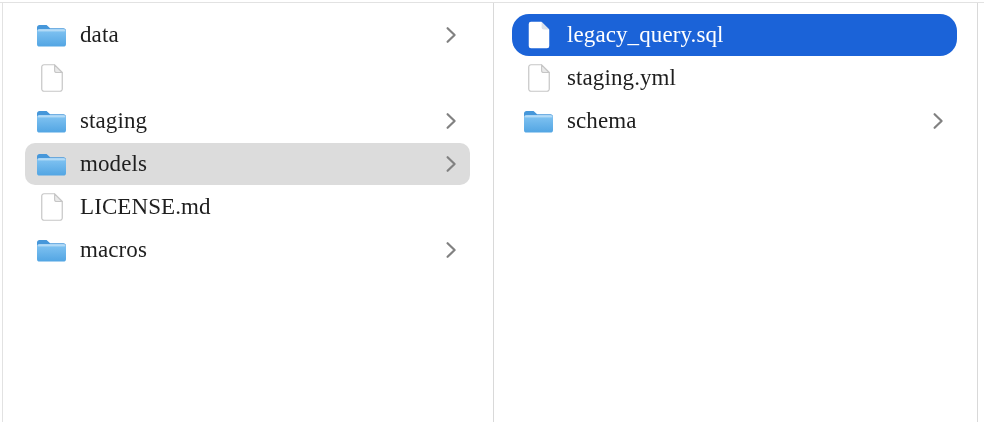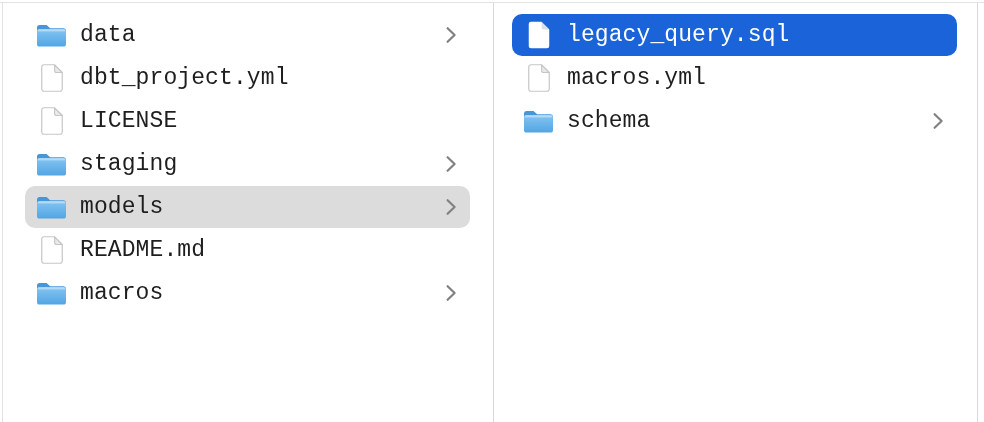--- a/index.html
+++ b/index.html
@@ -5,21 +5,21 @@
   html, body {
     margin: 0;
     padding: 0;
     background: #ffffff;
   }
   .finder {
     position: relative;
     width: 984px;
     height: 422px;
     background: #ffffff;
-    font-family: Liberation Mono, monospace;
+    font-family: Liberation Serif, serif;
     overflow: hidden;
     box-sizing: border-box;
   }
   .topline {
     position: absolute;
     top: 2px; left: 0; right: 0;
     height: 1px;
     background: var(--divider-soft, #e2e2e2);
   }
   .leftline {
@@ -41,21 +41,21 @@
   .row {
     display: flex;
     align-items: center;
     height: 42px;
     margin: 1px 23px 1px 22px;
     border-radius: 10px;
     color: var(--text, #1e1e1e);
   }
   .column.right .row { margin: 1px 20px 1px 18px; }
   .row.sel-gray { background: var(--sel-gray, #dcdcdc); }
-  .row.sel-blue { background: var(--sel-blue, #1b63d8); color: var(--text-sel, #ffffff); }
+  .row.sel-blue { background: var(--sel-blue, #1b63d8); color: var(--text-sel, #ffffff); border-radius: 17px; }
   .icon-slot {
     width: 31px;
     margin-left: 11px;
     display: flex;
     align-items: center;
     justify-content: center;
     flex: 0 0 auto;
   }
   .icon-slot svg { display: block; }
   .label {
@@ -106,87 +106,76 @@
             </svg>
           </span>
         </div>
         <div class="row">
           <span class="icon-slot">
             <svg width="22" height="28" viewBox="0 0 22 28">
               <path d="M3 0.75 h10.4 l7.85 7.8 V25 a2.25 2.25 0 0 1 -2.25 2.25 H3 A2.25 2.25 0 0 1 0.75 25 V3 A2.25 2.25 0 0 1 3 0.75 Z" fill="#ffffff" stroke="#c6c6c6" stroke-width="1.2"></path>
               <path d="M13.6 0.9 V6.4 a2.1 2.1 0 0 0 2.1 2.1 h5.4 Z" fill="#e9e9e9" stroke="#c6c6c6" stroke-width="1.1" stroke-linejoin="round"></path>
             </svg>
           </span>
-          <span class="label">dbt_project.yml</span>
-          <span class="spacer"></span>
+          <span class="spacer"></span>
+        </div>
+        <div class="row">
+          <span class="icon-slot">
+            <svg width="31" height="26" viewBox="0 0 31 26">
+              <defs>
+                <linearGradient id="fgrad" x1="0" y1="0" x2="0" y2="1">
+                  <stop offset="0" stop-color="#9ed1f5"></stop>
+                  <stop offset="0.14" stop-color="#7cc0f0"></stop>
+                  <stop offset="1" stop-color="#52a5e3"></stop>
+                </linearGradient>
+              </defs>
+              <path d="M1 9.5 V5.6 C1 4.2 2.1 3.1 3.5 3.1 h7.1 l3.5 3.1 h13.4 c1.4 0 2.5 1.1 2.5 2.5 v0.8 Z" fill="#4697da"></path>
+              <rect x="1" y="7" width="29" height="17.6" rx="2.6" fill="url(#fgrad)"></rect>
+              <rect x="1.6" y="7.4" width="27.8" height="2" rx="1" fill="#ffffff" opacity="0.35"></rect>
+            </svg>
+          </span>
+          <span class="label">staging</span>
+          <span class="spacer"></span>
+          <span class="chevron">
+            <svg width="12" height="20" viewBox="0 0 12 20">
+              <path d="M2.6 3.2 L9.6 10 L2.6 16.8" fill="none" stroke="currentColor" stroke-width="2.2" stroke-linecap="round" stroke-linejoin="round"></path>
+            </svg>
+          </span>
+        </div>
+        <div class="row sel-gray">
+          <span class="icon-slot">
+            <svg width="31" height="26" viewBox="0 0 31 26">
+              <defs>
+                <linearGradient id="fgrad" x1="0" y1="0" x2="0" y2="1">
+                  <stop offset="0" stop-color="#9ed1f5"></stop>
+                  <stop offset="0.14" stop-color="#7cc0f0"></stop>
+                  <stop offset="1" stop-color="#52a5e3"></stop>
+                </linearGradient>
+              </defs>
+              <path d="M1 9.5 V5.6 C1 4.2 2.1 3.1 3.5 3.1 h7.1 l3.5 3.1 h13.4 c1.4 0 2.5 1.1 2.5 2.5 v0.8 Z" fill="#4697da"></path>
+              <rect x="1" y="7" width="29" height="17.6" rx="2.6" fill="url(#fgrad)"></rect>
+              <rect x="1.6" y="7.4" width="27.8" height="2" rx="1" fill="#ffffff" opacity="0.35"></rect>
+            </svg>
+          </span>
+          <span class="label">models</span>
+          <span class="spacer"></span>
+          <span class="chevron">
+            <svg width="12" height="20" viewBox="0 0 12 20">
+              <path d="M2.6 3.2 L9.6 10 L2.6 16.8" fill="none" stroke="currentColor" stroke-width="2.2" stroke-linecap="round" stroke-linejoin="round"></path>
+            </svg>
+          </span>
         </div>
         <div class="row">
           <span class="icon-slot">
             <svg width="22" height="28" viewBox="0 0 22 28">
               <path d="M3 0.75 h10.4 l7.85 7.8 V25 a2.25 2.25 0 0 1 -2.25 2.25 H3 A2.25 2.25 0 0 1 0.75 25 V3 A2.25 2.25 0 0 1 3 0.75 Z" fill="#ffffff" stroke="#c6c6c6" stroke-width="1.2"></path>
               <path d="M13.6 0.9 V6.4 a2.1 2.1 0 0 0 2.1 2.1 h5.4 Z" fill="#e9e9e9" stroke="#c6c6c6" stroke-width="1.1" stroke-linejoin="round"></path>
             </svg>
           </span>
-          <span class="label">LICENSE</span>
-          <span class="spacer"></span>
-        </div>
-        <div class="row">
-          <span class="icon-slot">
-            <svg width="31" height="26" viewBox="0 0 31 26">
-              <defs>
-                <linearGradient id="fgrad" x1="0" y1="0" x2="0" y2="1">
-                  <stop offset="0" stop-color="#9ed1f5"></stop>
-                  <stop offset="0.14" stop-color="#7cc0f0"></stop>
-                  <stop offset="1" stop-color="#52a5e3"></stop>
-                </linearGradient>
-              </defs>
-              <path d="M1 9.5 V5.6 C1 4.2 2.1 3.1 3.5 3.1 h7.1 l3.5 3.1 h13.4 c1.4 0 2.5 1.1 2.5 2.5 v0.8 Z" fill="#4697da"></path>
-              <rect x="1" y="7" width="29" height="17.6" rx="2.6" fill="url(#fgrad)"></rect>
-              <rect x="1.6" y="7.4" width="27.8" height="2" rx="1" fill="#ffffff" opacity="0.35"></rect>
-            </svg>
-          </span>
-          <span class="label">staging</span>
-          <span class="spacer"></span>
-          <span class="chevron">
-            <svg width="12" height="20" viewBox="0 0 12 20">
-              <path d="M2.6 3.2 L9.6 10 L2.6 16.8" fill="none" stroke="currentColor" stroke-width="2.2" stroke-linecap="round" stroke-linejoin="round"></path>
-            </svg>
-          </span>
-        </div>
-        <div class="row sel-gray">
-          <span class="icon-slot">
-            <svg width="31" height="26" viewBox="0 0 31 26">
-              <defs>
-                <linearGradient id="fgrad" x1="0" y1="0" x2="0" y2="1">
-                  <stop offset="0" stop-color="#9ed1f5"></stop>
-                  <stop offset="0.14" stop-color="#7cc0f0"></stop>
-                  <stop offset="1" stop-color="#52a5e3"></stop>
-                </linearGradient>
-              </defs>
-              <path d="M1 9.5 V5.6 C1 4.2 2.1 3.1 3.5 3.1 h7.1 l3.5 3.1 h13.4 c1.4 0 2.5 1.1 2.5 2.5 v0.8 Z" fill="#4697da"></path>
-              <rect x="1" y="7" width="29" height="17.6" rx="2.6" fill="url(#fgrad)"></rect>
-              <rect x="1.6" y="7.4" width="27.8" height="2" rx="1" fill="#ffffff" opacity="0.35"></rect>
-            </svg>
-          </span>
-          <span class="label">models</span>
-          <span class="spacer"></span>
-          <span class="chevron">
-            <svg width="12" height="20" viewBox="0 0 12 20">
-              <path d="M2.6 3.2 L9.6 10 L2.6 16.8" fill="none" stroke="currentColor" stroke-width="2.2" stroke-linecap="round" stroke-linejoin="round"></path>
-            </svg>
-          </span>
-        </div>
-        <div class="row">
-          <span class="icon-slot">
-            <svg width="22" height="28" viewBox="0 0 22 28">
-              <path d="M3 0.75 h10.4 l7.85 7.8 V25 a2.25 2.25 0 0 1 -2.25 2.25 H3 A2.25 2.25 0 0 1 0.75 25 V3 A2.25 2.25 0 0 1 3 0.75 Z" fill="#ffffff" stroke="#c6c6c6" stroke-width="1.2"></path>
-              <path d="M13.6 0.9 V6.4 a2.1 2.1 0 0 0 2.1 2.1 h5.4 Z" fill="#e9e9e9" stroke="#c6c6c6" stroke-width="1.1" stroke-linejoin="round"></path>
-            </svg>
-          </span>
-          <span class="label">README.md</span>
+          <span class="label">LICENSE.md</span>
           <span class="spacer"></span>
         </div>
         <div class="row">
           <span class="icon-slot">
             <svg width="31" height="26" viewBox="0 0 31 26">
               <defs>
                 <linearGradient id="fgrad" x1="0" y1="0" x2="0" y2="1">
                   <stop offset="0" stop-color="#9ed1f5"></stop>
                   <stop offset="0.14" stop-color="#7cc0f0"></stop>
                   <stop offset="1" stop-color="#52a5e3"></stop>
@@ -220,21 +209,21 @@
           <span class="label">legacy_query.sql</span>
           <span class="spacer"></span>
         </div>
         <div class="row">
           <span class="icon-slot">
             <svg width="22" height="28" viewBox="0 0 22 28">
               <path d="M3 0.75 h10.4 l7.85 7.8 V25 a2.25 2.25 0 0 1 -2.25 2.25 H3 A2.25 2.25 0 0 1 0.75 25 V3 A2.25 2.25 0 0 1 3 0.75 Z" fill="#ffffff" stroke="#c6c6c6" stroke-width="1.2"></path>
               <path d="M13.6 0.9 V6.4 a2.1 2.1 0 0 0 2.1 2.1 h5.4 Z" fill="#e9e9e9" stroke="#c6c6c6" stroke-width="1.1" stroke-linejoin="round"></path>
             </svg>
           </span>
-          <span class="label">macros.yml</span>
+          <span class="label">staging.yml</span>
           <span class="spacer"></span>
         </div>
         <div class="row">
           <span class="icon-slot">
             <svg width="31" height="26" viewBox="0 0 31 26">
               <defs>
                 <linearGradient id="fgrad" x1="0" y1="0" x2="0" y2="1">
                   <stop offset="0" stop-color="#9ed1f5"></stop>
                   <stop offset="0.14" stop-color="#7cc0f0"></stop>
                   <stop offset="1" stop-color="#52a5e3"></stop>

